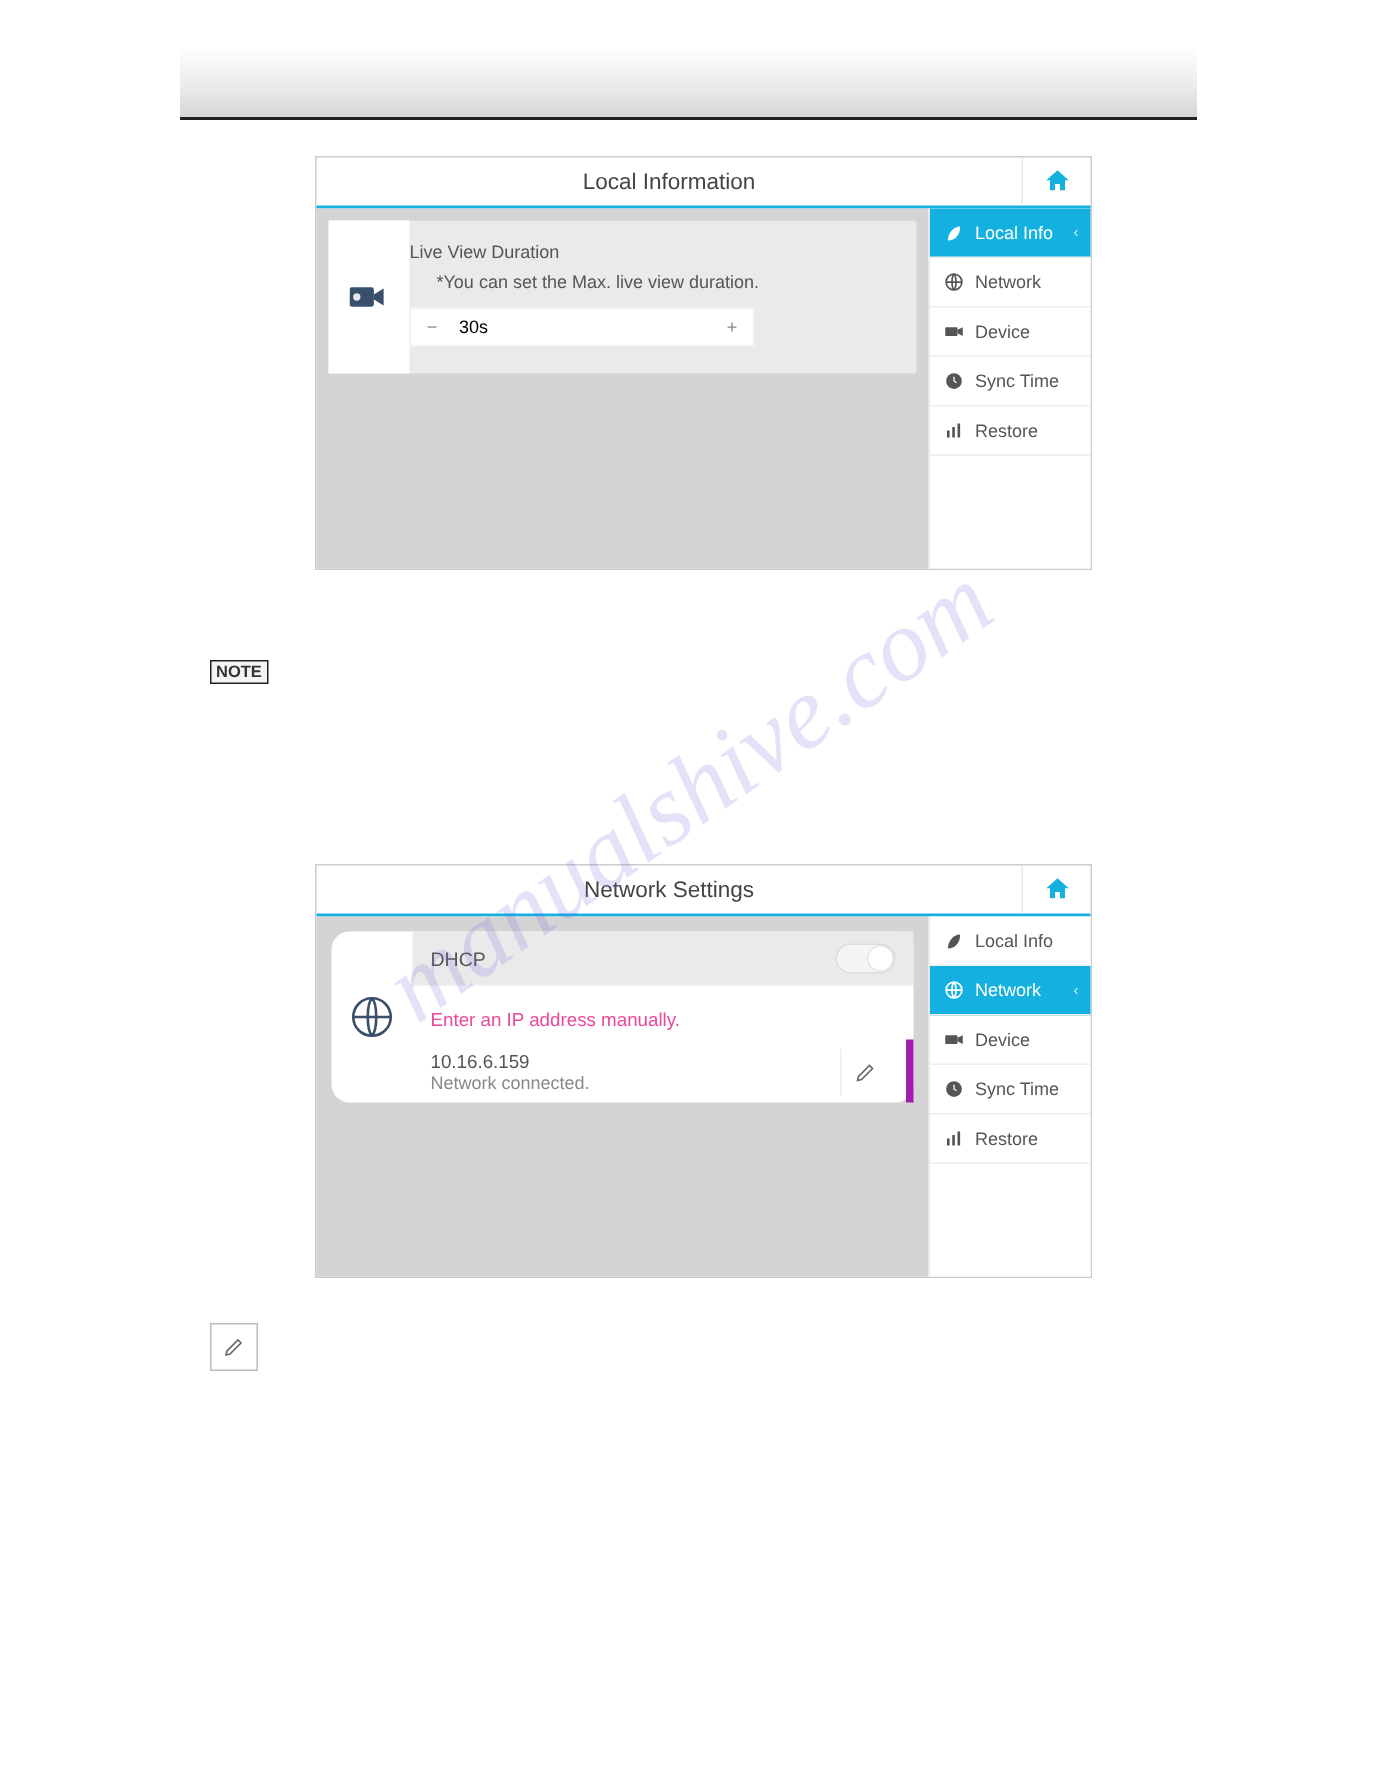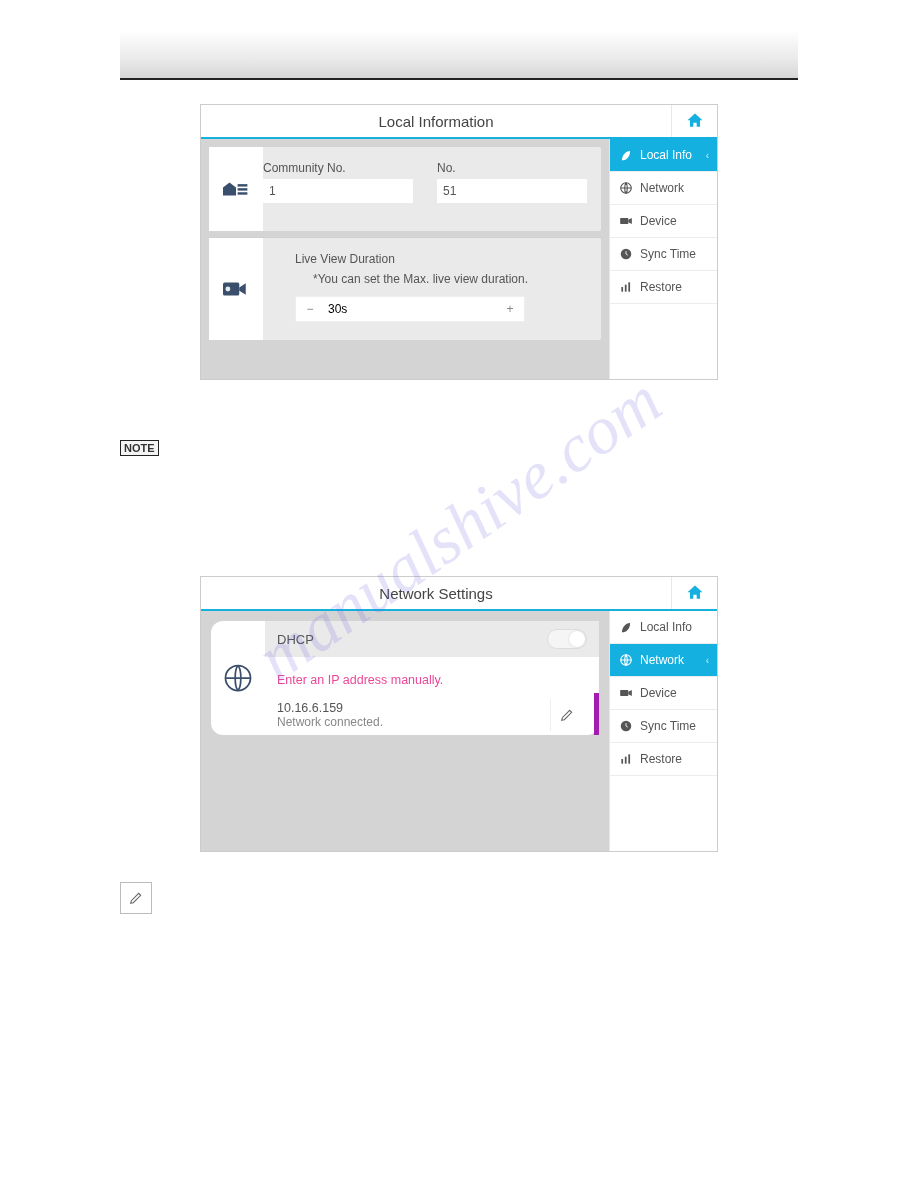--- a/index.html
+++ b/index.html
@@ -11,21 +11,21 @@
     color: #333;
     font-size: 14px;
     position: relative;
   }
   .top-gradient {
     margin: 30px 120px 0 120px;
     height: 50px;
     background: linear-gradient(#fff, #eaeaea 60%, #d6d6d6);
     border-bottom: 2px solid #222;
   }
-  .doc-body { padding: 0 120px 40px 120px; }
+  .doc-body { padding: 0 120px 40px 120px; margin-left: 20px; }
 
   
   .device-panel {
     margin: 24px auto 0 auto;
     width: 518px;
     border: 1px solid #ccc;
     background: #fff;
   }
   .dp-header {
     display: flex;
@@ -184,42 +184,20 @@
     <div class="dp-header">
       <div class="dp-title">Local Information</div>
       <div class="dp-home">
         <svg width="20" height="20" viewBox="0 0 24 24" fill="#14b0e0">
             <path d="M12 3l9 8h-3v8h-4v-5h-4v5H6v-8H3z"></path>
           </svg>
       </div>
     </div>
     <div class="dp-body">
       <div class="dp-content">
-        <div class="li-card">
-          <div class="li-icon-col">
-            <svg width="26" height="22" viewBox="0 0 32 24" fill="#3a4f6c">
-              <path d="M8 4l8 6v10H0V10z"></path>
-                <rect x="18" y="6" width="12" height="3"></rect>
-                <rect x="18" y="11" width="12" height="3"></rect>
-                <rect x="18" y="16" width="12" height="3"></rect>
-            </svg>
-          </div>
-          <div class="li-fields">
-            <div class="li-row">
-              <div class="li-field">
-                <div class="li-label">Community No.</div>
-                <input class="li-input" value="1" style="">
-              </div>
-              <div class="li-field">
-                <div class="li-label">No.</div>
-                <input class="li-input" value="51" style="">
-              </div>
-            </div>
-          </div>
-        </div>
 
         <div class="li-card">
           <div class="li-icon-col">
             <svg width="26" height="20" viewBox="0 0 32 24" fill="#3a4f6c">
               <rect x="0" y="4" width="20" height="16" rx="2"></rect>
                 <path d="M20 10l8-5v14l-8-5z"></path>
                 <circle cx="6" cy="12" r="3" fill="#eaeaea"></circle>
             </svg>
           </div>
           <div class="lv-body">

